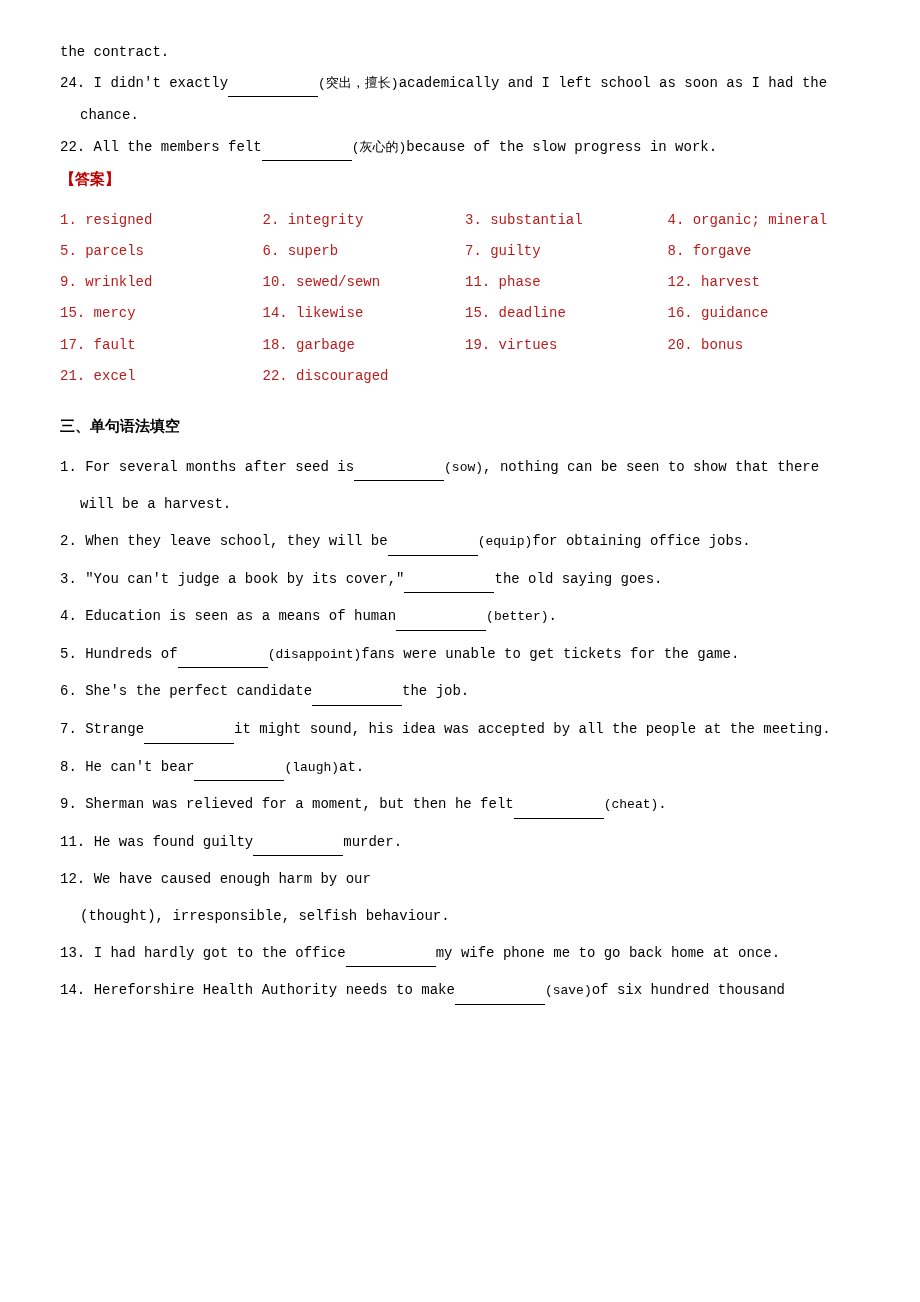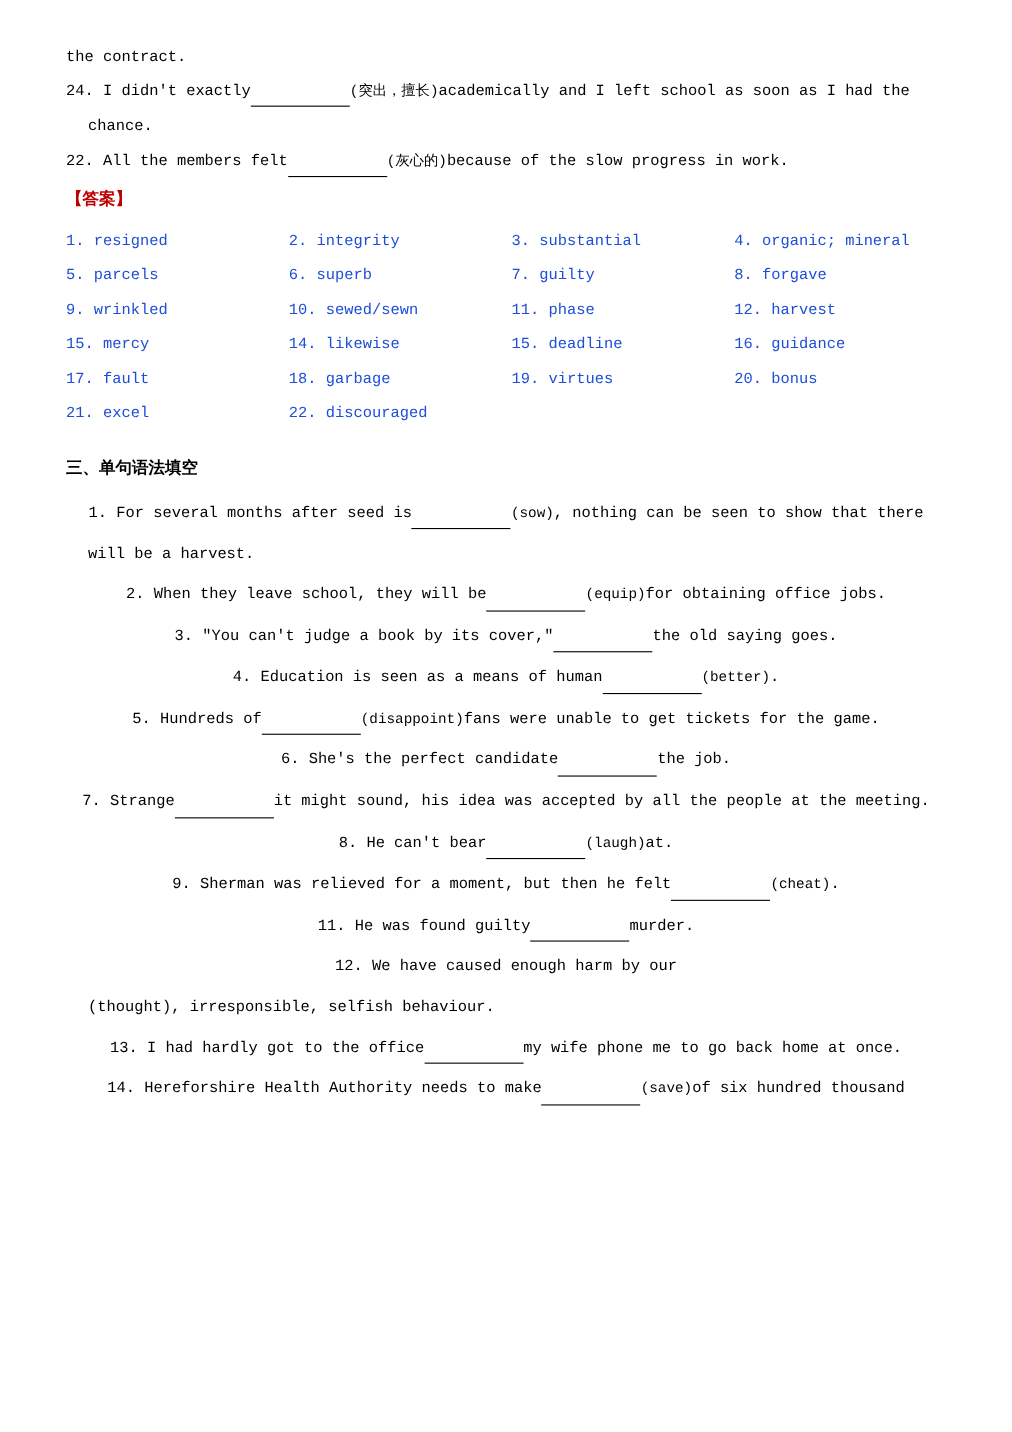--- a/index.html
+++ b/index.html
@@ -19,51 +19,50 @@
       margin-bottom: 0;
     }
     .section-intro p {
       margin-bottom: 6px;
     }
     .answer-section-title {
       color: #c00000;
       font-weight: bold;
       font-size: 15px;
       margin-bottom: 14px;
-      font-family: Liberation Sans, sans-serif;
+      font-family: Liberation Mono, monospace;
     }
     .answer-grid {
       display: grid;
       grid-template-columns: repeat(4, 1fr);
       gap: 6px 10px;
       margin-bottom: 20px;
     }
     .answer-item {
-      color: #1d4ed8;
+      color: #b91c1c;
       font-size: 14px;
       white-space: nowrap;
     }
     .section-title {
       font-weight: bold;
       font-size: 15px;
       margin-bottom: 14px;
       margin-top: 10px;
       font-family: "SimSun", serif;
     }
     .exercise-list {
       list-style: none;
       padding: 0;
     }
     .exercise-list li {
       margin-bottom: 10px;
       padding-left: 0;
       text-indent: -20px;
       padding-left: 20px;
       line-height: 1.9;
-      text-align: center;
     }
     .blank {
       display: inline-block;
       border-bottom: 1px solid #000;
       min-width: 90px;
       text-align: center;
     }
     .hint {
       font-size: 13px;
     }

